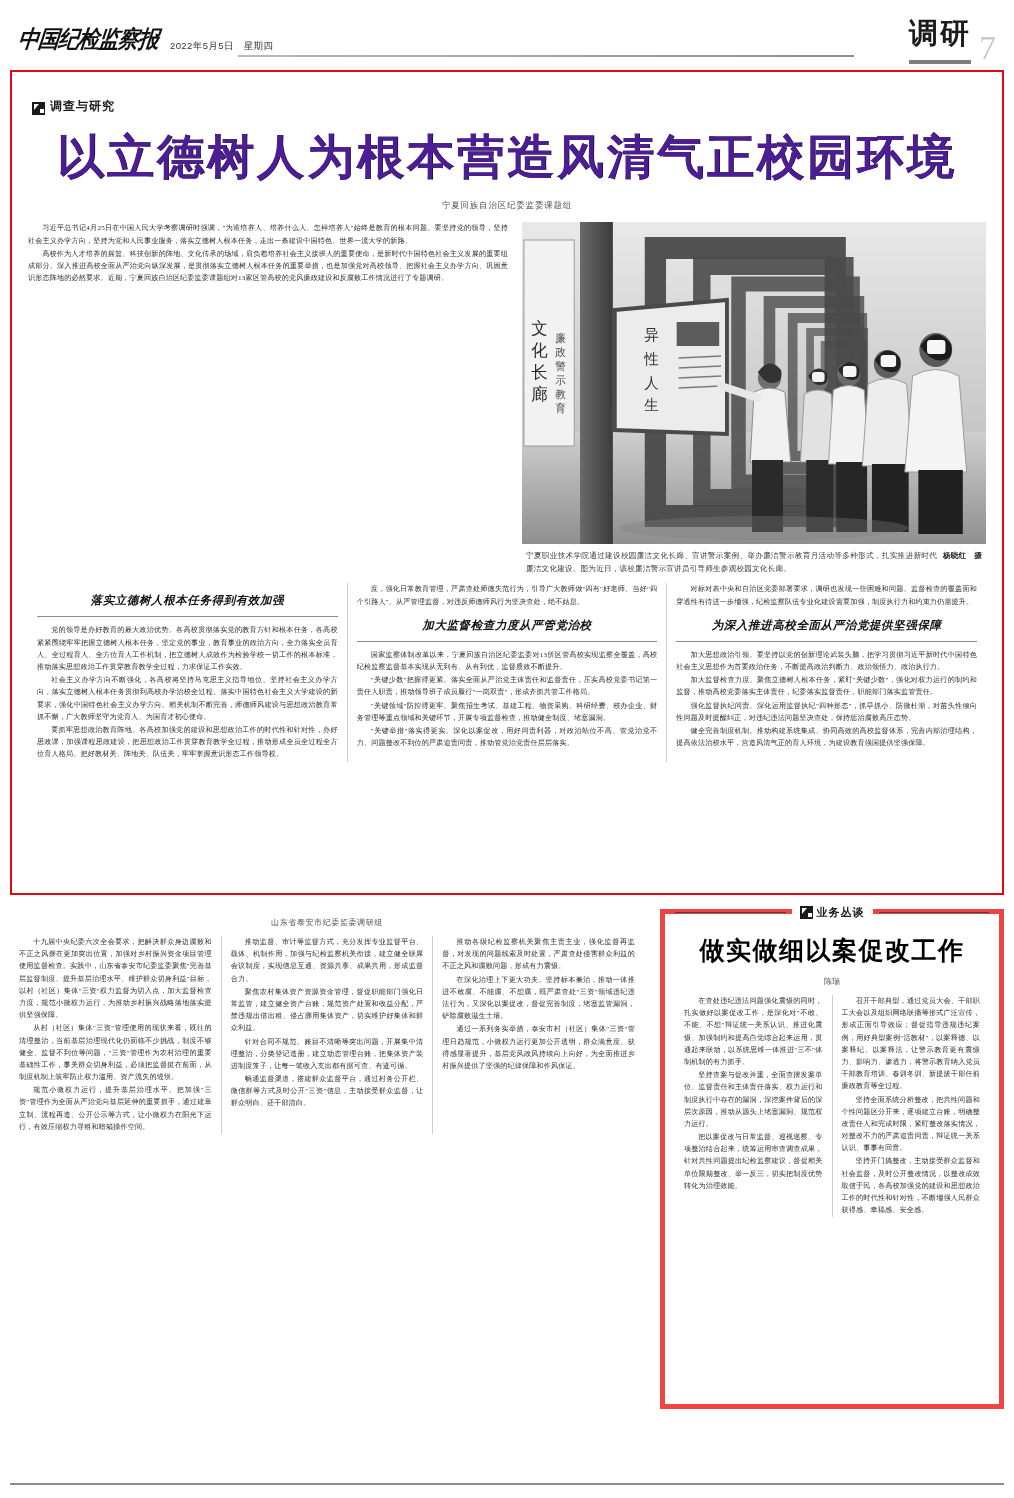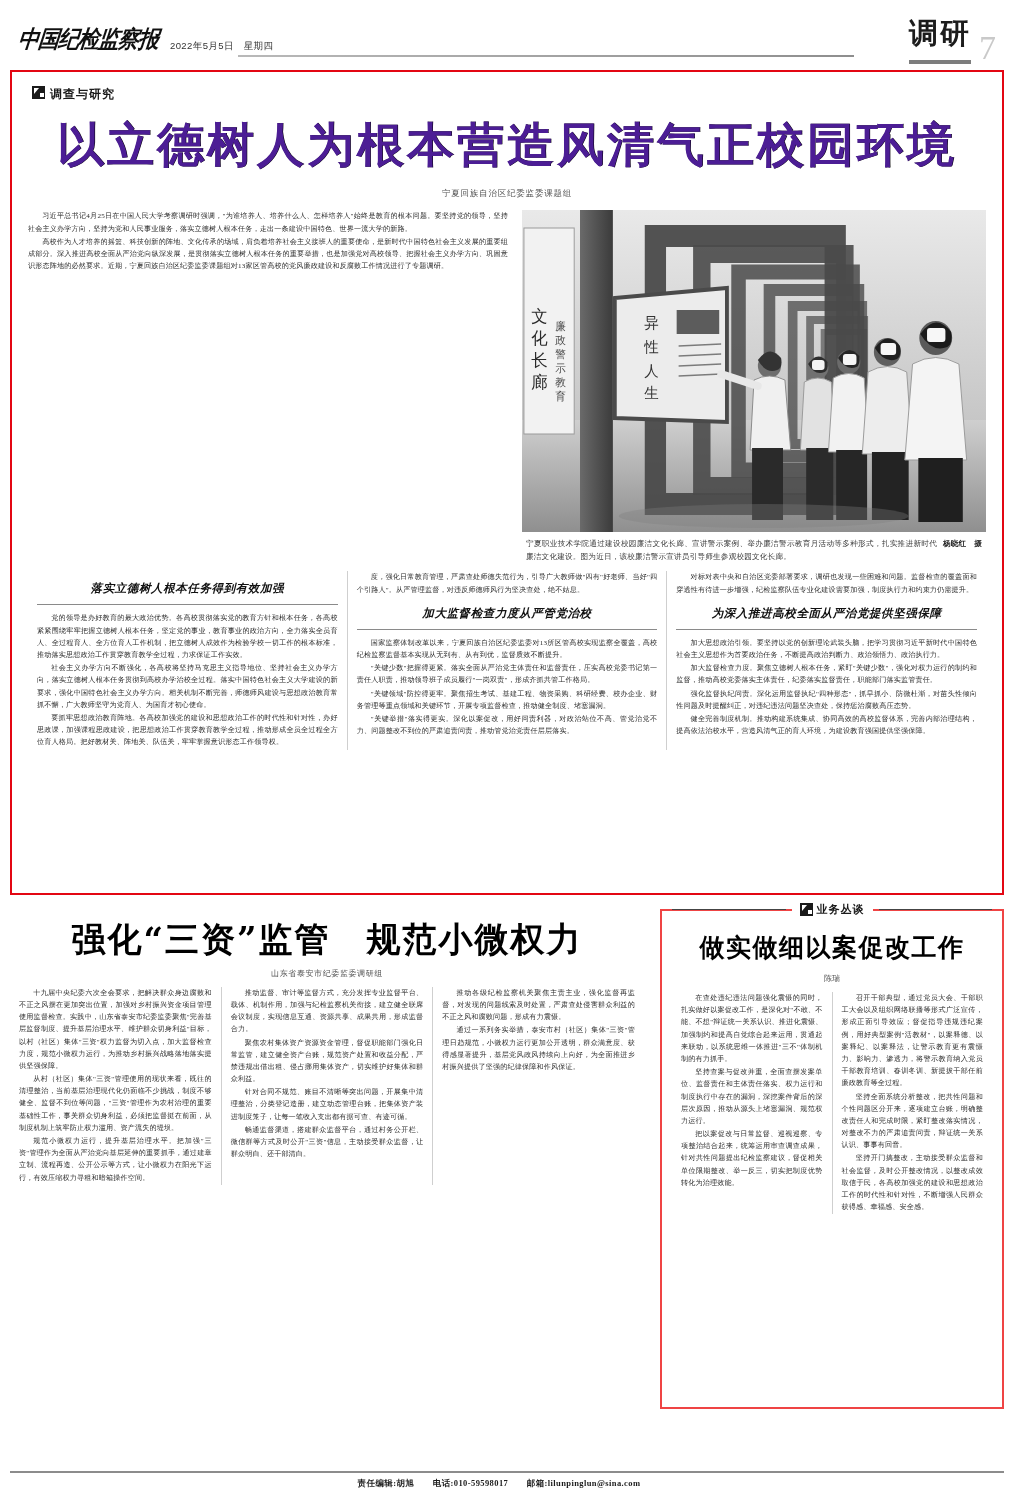--- a/index.html
+++ b/index.html
@@ -90,23 +90,23 @@
   .top-article {
     border: 2px solid #e30613;
     margin-top: 4px;
     height: 825px;
     box-sizing: border-box;
     padding: 10px 16px 8px 16px;
     position: relative;
   }
   .kicker {
     display: flex;
-    align-items: flex-start;
+    align-items: flex-end;
     gap: 5px;
-    margin: 4px 0 0 4px;
+    margin: 16px 0 0 4px;
   }
   .kicker-icon {
     width: 13px;
     height: 13px;
     background: #1a1a1a;
     position: relative;
     flex: none;
   }
   .kicker-icon::after {
     content: "";
@@ -233,21 +233,21 @@
     gap: 16px;
     margin-top: 14px;
     height: 520px;
   }
   .bottom-left {
     width: 634px;
     flex: none;
   }
   .bottom-right {
     flex: 1;
-    border: 2px solid #ef4444;
+    border: 5px solid #ef4444;
     box-sizing: border-box;
     padding: 0 10px 8px 10px;
     position: relative;
     height: 500px;
   }
   .headline-second {
     text-align: center;
     font-size: 34px;
     font-weight: bold;
     letter-spacing: 2px;
@@ -499,41 +499,41 @@
           <p>强化监督执纪问责。深化运用监督执纪"四种形态"，抓早抓小、防微杜渐，对苗头性倾向性问题及时提醒纠正，对违纪违法问题坚决查处，保持惩治腐败高压态势。</p>
           <p>健全完善制度机制。推动构建系统集成、协同高效的高校监督体系，完善内部治理结构，提高依法治校水平，营造风清气正的育人环境，为建设教育强国提供坚强保障。</p>
         </div>
       </div>
     </div>
   </div>
 
   <div class="bottom-wrap">
 
     <div class="bottom-left">
-      <h2 class="headline-second">强化“三资”监管　规范小微权力</h2>
       <div class="byline-second">山东省泰安市纪委监委调研组</div>
       <div class="cols-3">
         <div class="col">
           <div class="body-text">
             <p>十九届中央纪委六次全会要求，把解决群众身边腐败和不正之风摆在更加突出位置，加强对乡村振兴资金项目管理使用监督检查。实践中，山东省泰安市纪委监委聚焦"完善基层监督制度、提升基层治理水平、维护群众切身利益"目标，以村（社区）集体"三资"权力监督为切入点，加大监督检查力度，规范小微权力运行，为推动乡村振兴战略落地落实提供坚强保障。</p>
             <p>从村（社区）集体"三资"管理使用的现状来看，既往的清理整治，当前基层治理现代化仍面临不少挑战，制度不够健全、监督不到位等问题，"三资"管理作为农村治理的重要基础性工作，事关群众切身利益，必须把监督挺在前面，从制度机制上筑牢防止权力滥用、资产流失的堤坝。</p>
             <p>规范小微权力运行，提升基层治理水平。把加强"三资"管理作为全面从严治党向基层延伸的重要抓手，通过建章立制、流程再造、公开公示等方式，让小微权力在阳光下运行，有效压缩权力寻租和暗箱操作空间。</p>
           </div>
         </div>
         <div class="col">
           <div class="body-text">
             <p>推动监督、审计等监督方式，充分发挥专业监督平台、载体、机制作用，加强与纪检监察机关衔接，建立健全联席会议制度，实现信息互通、资源共享、成果共用，形成监督合力。</p>
             <p>聚焦农村集体资产资源资金管理，督促职能部门强化日常监管，建立健全资产台账，规范资产处置和收益分配，严禁违规出借出租、侵占挪用集体资产，切实维护好集体和群众利益。</p>
             <p>针对合同不规范、账目不清晰等突出问题，开展集中清理整治，分类登记造册，建立动态管理台账，把集体资产装进制度笼子，让每一笔收入支出都有据可查、有迹可循。</p>
             <p>畅通监督渠道，搭建群众监督平台，通过村务公开栏、微信群等方式及时公开"三资"信息，主动接受群众监督，让群众明白、还干部清白。</p>
           </div>
         </div>
         <div class="col">
           <div class="body-text">
             <p>推动各级纪检监察机关聚焦主责主业，强化监督再监督，对发现的问题线索及时处置，严肃查处侵害群众利益的不正之风和腐败问题，形成有力震慑。</p>
+            <p>在深化治理上下更大功夫。坚持标本兼治，推动一体推进不敢腐、不能腐、不想腐，既严肃查处"三资"领域违纪违法行为，又深化以案促改，督促完善制度，堵塞监管漏洞，铲除腐败滋生土壤。</p>
             <p>通过一系列务实举措，泰安市村（社区）集体"三资"管理日趋规范，小微权力运行更加公开透明，群众满意度、获得感显著提升，基层党风政风持续向上向好，为全面推进乡村振兴提供了坚强的纪律保障和作风保证。</p>
           </div>
         </div>
       </div>
     </div>
 
     <div class="bottom-right">
       <div class="box-kicker">
         <span class="rule"></span>
         <span class="box-kicker-inner">
@@ -558,20 +558,15 @@
             <p>坚持全面系统分析整改，把共性问题和个性问题区分开来，逐项建立台账，明确整改责任人和完成时限，紧盯整改落实情况，对整改不力的严肃追责问责，辩证统一关系认识、事事有回音。</p>
             <p>坚持开门搞整改，主动接受群众监督和社会监督，及时公开整改情况，以整改成效取信于民，各高校加强党的建设和思想政治工作的时代性和针对性，不断增强人民群众获得感、幸福感、安全感。</p>
           </div>
         </div>
       </div>
     </div>
   </div>
 
   <div class="footer">
     <div class="footer-rule"></div>
-    <div class="footer-text">
-      <span>责任编辑:胡旭</span>
-      <span>电话:010-59598017</span>
-      <span>邮箱:lilunpinglun@sina.com</span>
-    </div>
   </div>
 
 </div>
 
 </body></html>

